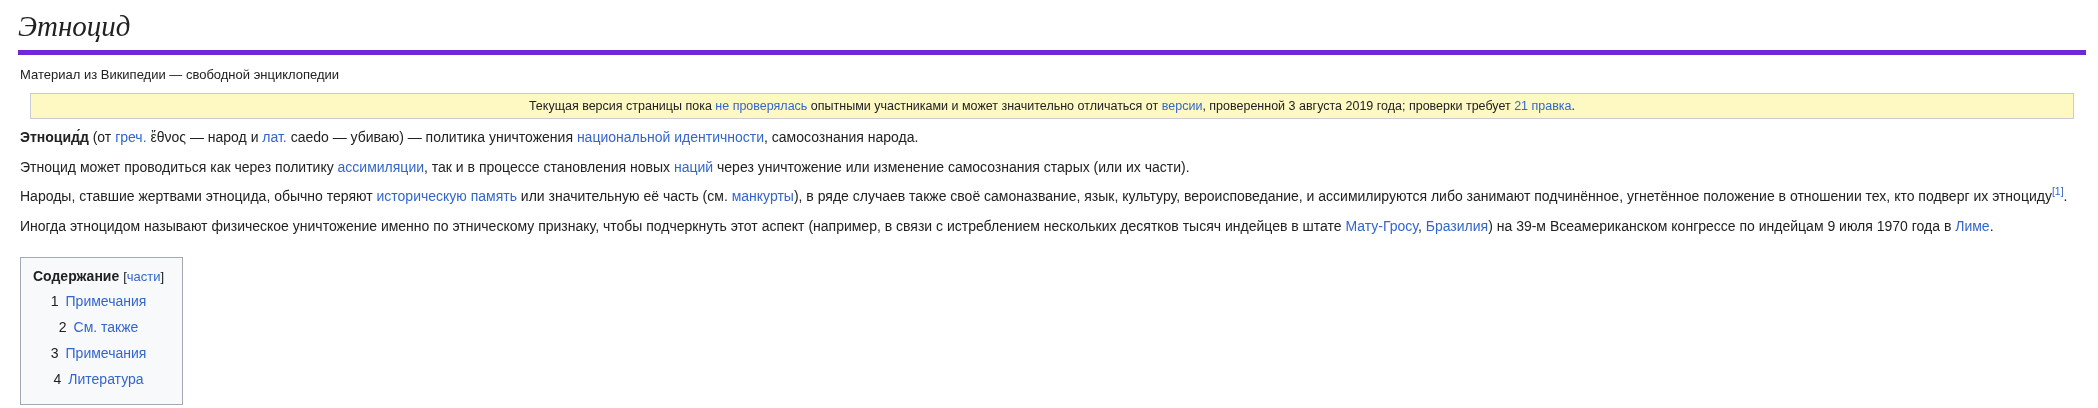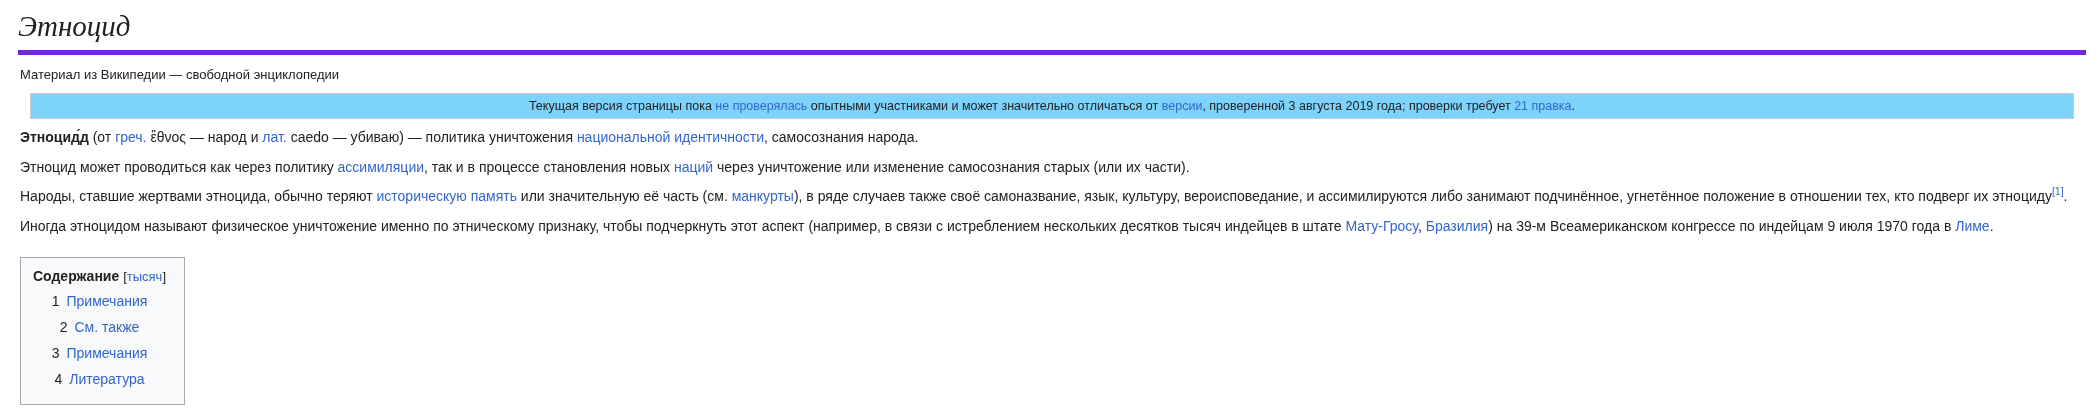--- a/index.html
+++ b/index.html
@@ -24,21 +24,21 @@
     line-height: 1.3;
     font-style: italic;
   }
   .site-subtitle {
     font-size: 13px;
     margin: 7px 0 0 2px;
     color: #202122;
   }
   .flagged-banner {
     margin: 11px 12px 4px 12px;
-    background: #7dd3fc;
+    background: #fef9c3;
     border: 1px solid #c8ccd1;
     padding: 4px 8px;
     text-align: center;
     font-size: 12.5px;
     line-height: 1.3;
   }
   p.body-paragraph {
     font-size: 14px;
     line-height: 1.55;
     margin: 8px 0 7px 2px;
@@ -95,21 +95,21 @@
   </div>
 
   <p class="body-paragraph"><span class="b">Этноцид́д</span><span> (от </span><a href="#" class="wlink">греч.</a><span> ἔθνος — народ и </span><a href="#" class="wlink">лат.</a><span> </span><span class="i">caedo</span><span> — убиваю) — политика уничтожения </span><a href="#" class="wlink">национальной идентичности</a><span>, самосознания народа.</span></p>
   <p class="body-paragraph"><span>Этноцид может проводиться как через политику </span><a href="#" class="wlink">ассимиляции</a><span>, так и в процессе становления новых </span><a href="#" class="wlink">наций</a><span> через уничтожение или изменение самосознания старых (или их части).</span></p>
   <p class="body-paragraph"><span>Народы, ставшие жертвами этноцида, обычно теряют </span><a href="#" class="wlink">историческую память</a><span> или значительную её часть (см. </span><a href="#" class="wlink">манкурты</a><span>), в ряде случаев также своё самоназвание, язык, культуру, вероисповедание, и ассимилируются либо занимают подчинённое, угнетённое положение в отношении тех, кто подверг их этноциду</span><sup><a href="#" class="wlink">[1]</a></sup><span>.</span></p>
   <p class="body-paragraph"><span>Иногда этноцидом называют физическое уничтожение именно по этническому признаку, чтобы подчеркнуть этот аспект (например, в связи с истреблением нескольких десятков тысяч индейцев в штате </span><a href="#" class="wlink">Мату-Гросу</a><span>, </span><a href="#" class="wlink">Бразилия</a><span>) на 39-м Всеамериканском конгрессе по индейцам 9 июля 1970 года в </span><a href="#" class="wlink">Лиме</a><span>.</span></p>
 
   <div class="toc">
     <div class="toc-title">
       <span class="toc-heading">Содержание</span>
-      <span class="toc-toggle-wrap"><span>[</span><a href="#">тысяч</a><span>]</span></span>
+      <span class="toc-toggle-wrap"><span>[</span><a href="#">части</a><span>]</span></span>
     </div>
     <ul>
       <li><span class="toc-num">1</span><a href="#">Примечания</a></li>
       <li><span class="toc-num">2</span><a href="#">См. также</a></li>
       <li><span class="toc-num">3</span><a href="#">Примечания</a></li>
       <li><span class="toc-num">4</span><a href="#">Литература</a></li>
     </ul>
   </div>
 
 </div>

